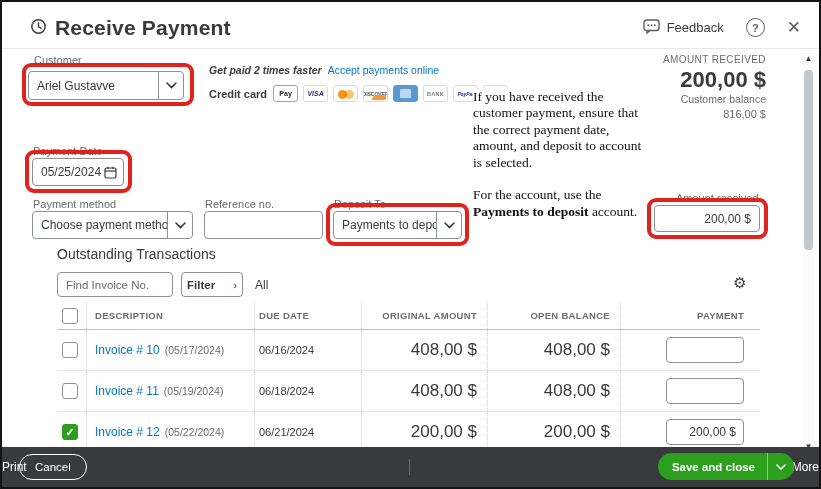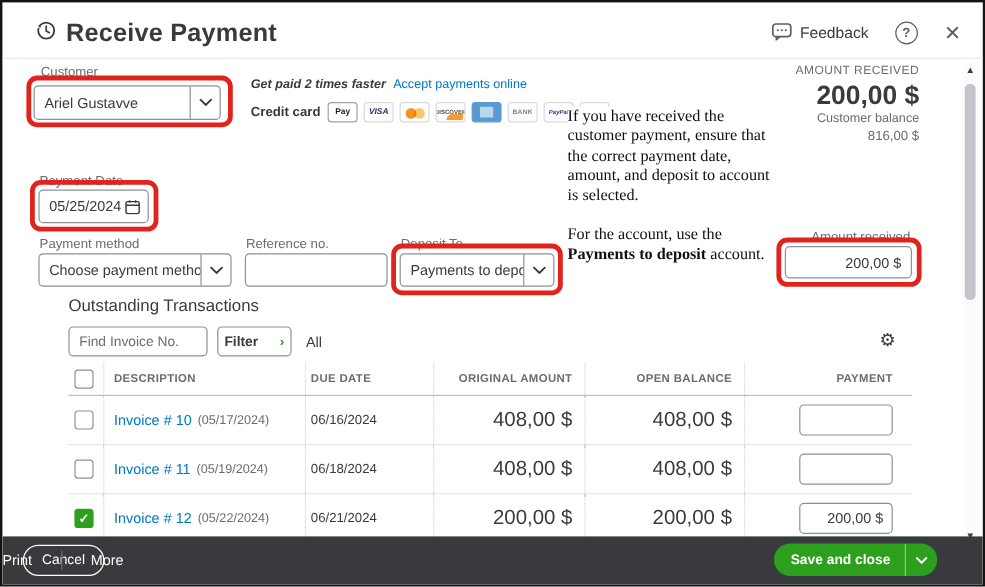--- a/index.html
+++ b/index.html
@@ -136,25 +136,25 @@
   .sbar .thumb { position:absolute; left:2px; top:18px; width:9px; height:180px; background:#c3c6ca; border-radius:4px; cursor:pointer; }
 
   
   .footer { position:absolute; left:0; bottom:0; width:100%; height:40px; background:#393a3d; z-index:8;
             display:flex; align-items:center; }
   .cancel-btn {
     position:absolute; left:17px; top:7px; height:26px; padding:0 15px;
     border:1px solid #fff; border-radius:14px; background:transparent; color:#fff;
     font-size:11.5px; font-family:"Liberation Sans", sans-serif; cursor:pointer;
   }
-  .foot-center { position:absolute; left:0; right:0; display:flex; align-items:center; justify-content:flex-start; gap:24px; }
+  .foot-center { position:absolute; left:0; right:0; display:flex; align-items:center; justify-content:space-between; gap:24px; }
   .foot-link { color:#fff; font-size:12px; cursor:pointer; }
   .foot-sep { width:1px; height:16px; background:#6b6c72; }
   .save-btn {
-    position:absolute; right:38px; top:6px; height:27px; border-radius:14px; background:#2ca01c;
+    position:absolute; right:25px; top:6px; height:27px; border-radius:14px; background:#2ca01c;
     display:flex; align-items:stretch; overflow:hidden; cursor:pointer;
   }
   .save-btn .save-main { display:flex; align-items:center; padding:0 12px 0 14px; color:#fff; font-size:11.5px; font-weight:bold; }
   .save-btn .save-chev { display:flex; align-items:center; padding:0 8px; border-left:1px solid rgba(255,255,255,.45); }
 </style>
 </head>
 <body>
 
 <div class="screen">
 

